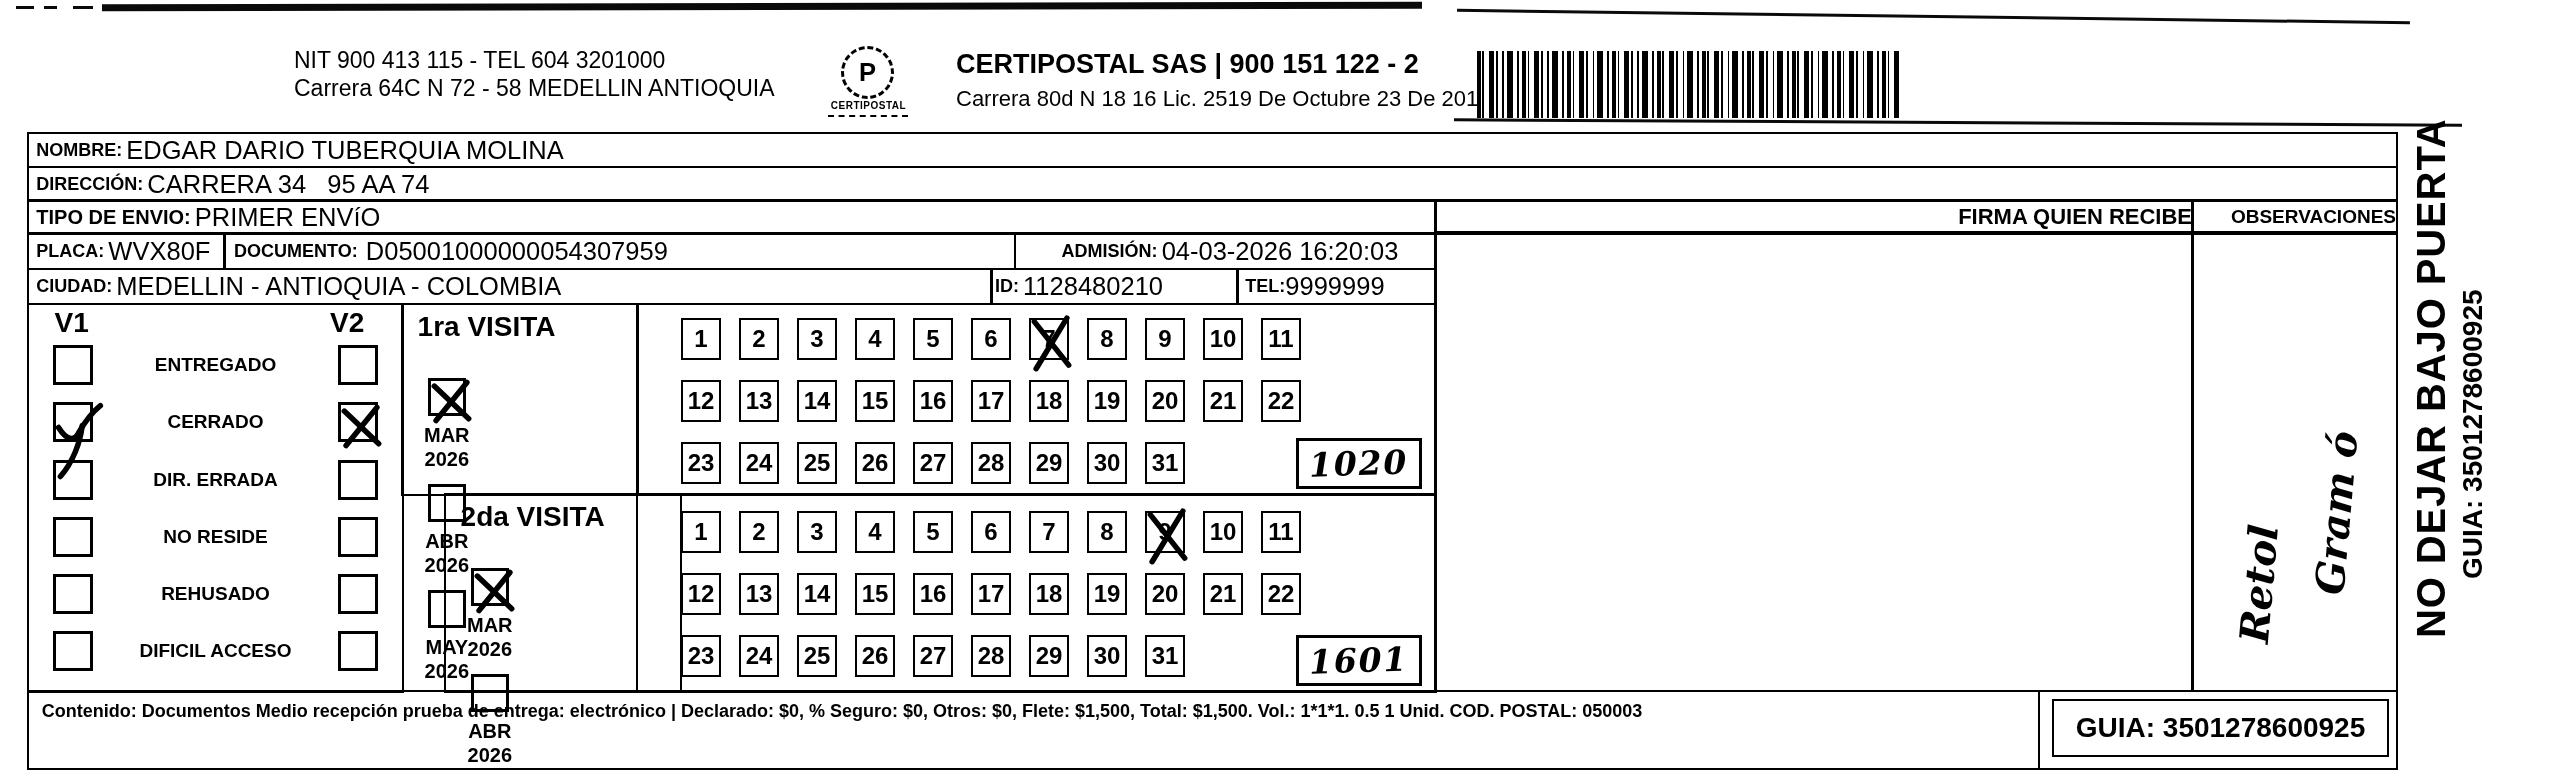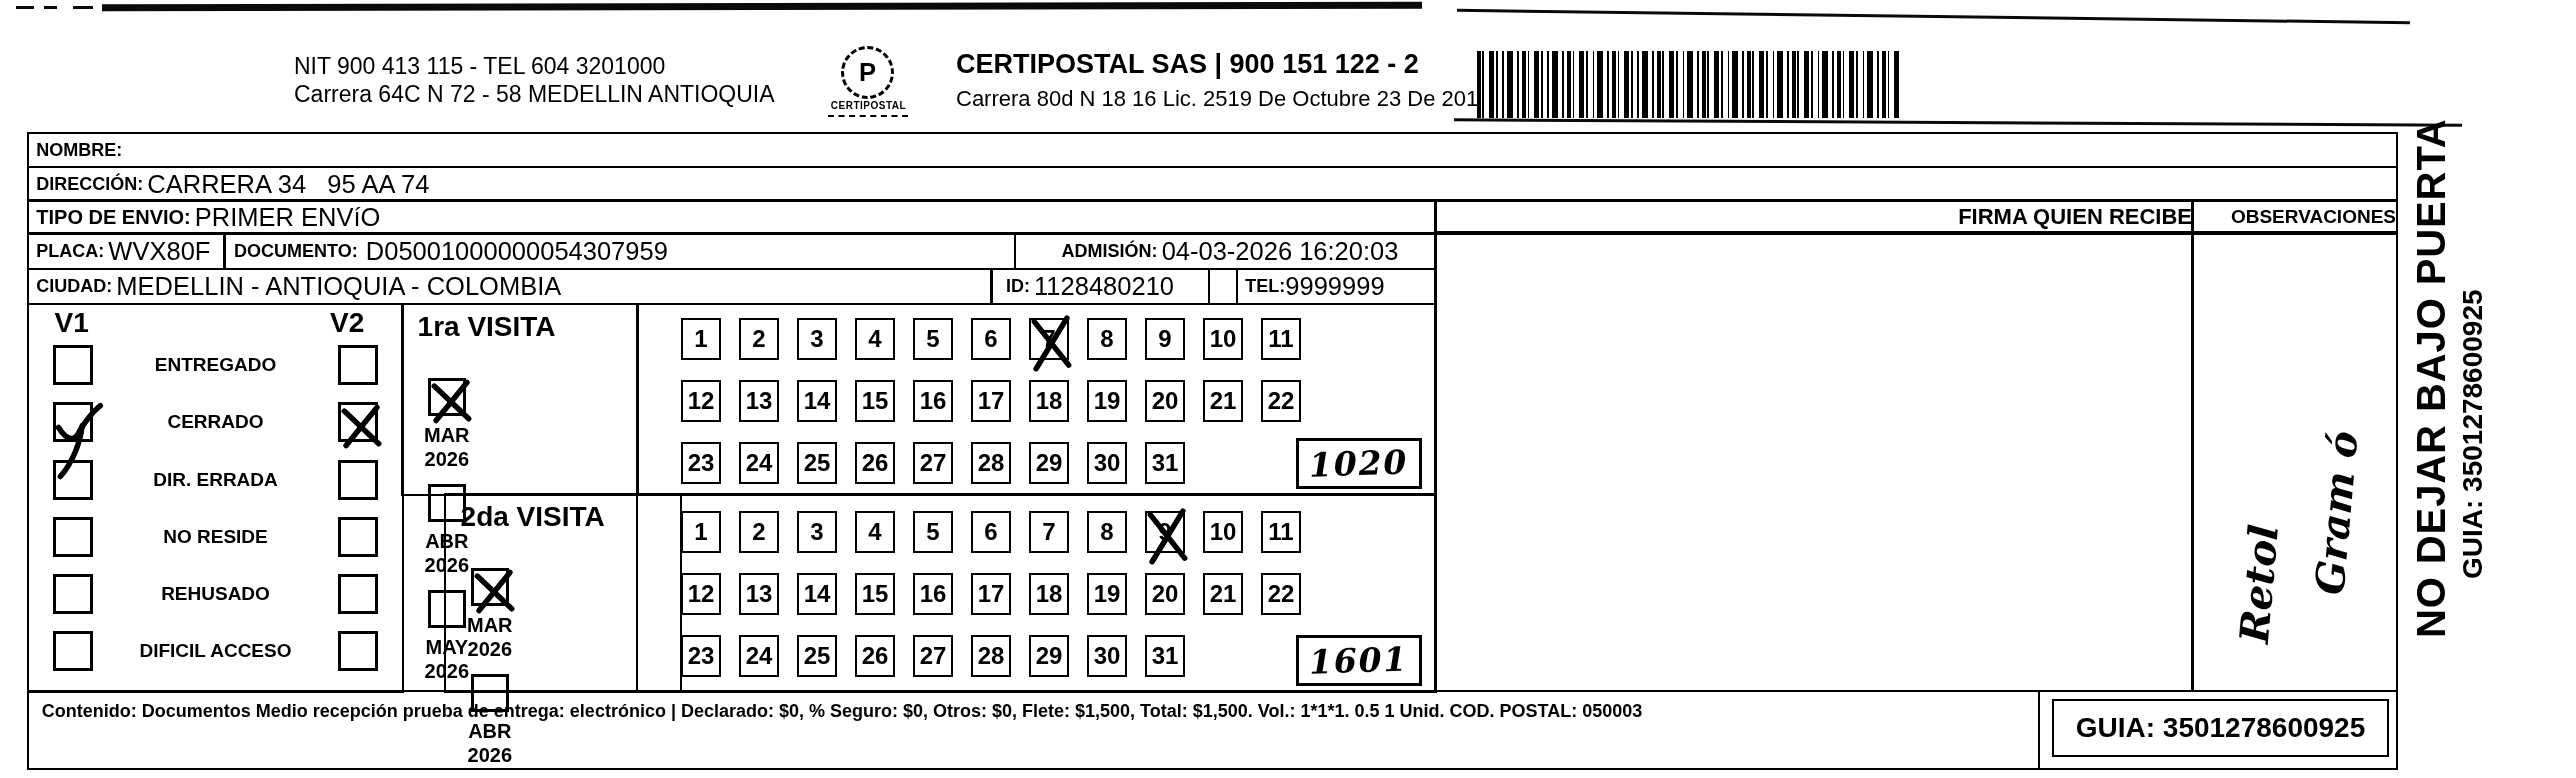--- a/index.html
+++ b/index.html
@@ -4,21 +4,21 @@
 <style>
   * { margin:0; padding:0; box-sizing:border-box; }
   body { background:#fff; font-family:"Liberation Sans", sans-serif; color:#000; }
   #canvas { position:relative; width:2576px; height:779px; background:#fff; overflow:hidden; }
 
   
   .artifact { position:absolute; background:#0a0a0a; }
 
   
   .company-name { position:absolute; left:47px; top:60px; font-size:31px; letter-spacing:0.5px; }
-  .company-info { position:absolute; left:294px; top:52px; font-size:23px; line-height:28px; }
+  .company-info { position:absolute; left:294px; top:46px; font-size:23px; line-height:28px; }
   .cp-line1 { position:absolute; left:956px; top:49px; font-size:27px; font-weight:bold; }
   .cp-line2 { position:absolute; left:956px; top:86px; font-size:22px; }
   .logo-circle { position:absolute; left:841px; top:46px; width:53px; height:53px; border:3.6px dashed #000;
                  border-radius:50%; display:flex; align-items:center; justify-content:center; }
   .logo-glyph { font-size:25.5px; font-weight:bold; }
   .logo-text { position:absolute; left:821px; top:100px; width:95px; text-align:center;
                font-size:10px; font-weight:bold; letter-spacing:0.5px; }
   .logo-dash { position:absolute; left:828px; top:115px; width:80px; border-top:2.7px dashed #000; }
   .barcode { position:absolute; left:1477px; top:51px; width:424px; height:67px;
     background:repeating-linear-gradient(90deg,#000 0 3.6px,#fff 3.6px 5.5px,#000 5.5px 7.3px,#fff 7.3px 12px,
@@ -98,20 +98,21 @@
   <div class="logo-text">CERTIPOSTAL</div>
   <div class="logo-dash"></div>
   <div class="cp-line1">CERTIPOSTAL SAS | 900 151 122 - 2</div>
   <div class="cp-line2">Carrera 80d N 18 16  Lic. 2519 De Octubre 23 De 2015</div>
   <div class="barcode"></div>
 
   <div id="formtable">
 
     <div class="cell" style="left:0;top:0;width:2371px;height:36px;padding-left:7.3px;">
       <span class="lbl">NOMBRE:</span>&nbsp;
+      <span class="val">EDGAR DARIO TUBERQUIA MOLINA</span>
     </div>
     <div class="cell" style="left:0;top:34px;width:2371px;height:36px;padding-left:7.3px;">
       <span class="lbl">DIRECCIÓN:</span>&nbsp;
       <span class="val">CARRERA 34   95 AA 74</span>
     </div>
 
     <div class="cell" style="left:0;top:67px;width:1410px;height:36px;padding-left:7.3px;">
       <span class="lbl" style="font-size:20px;">TIPO DE ENVIO:</span>&nbsp;
       <span class="val">PRIMER ENVíO</span>
     </div>
@@ -126,21 +127,21 @@
     </div>
     <div class="cell" style="left:987px;top:100px;width:423px;height:38px;padding-left:9px;justify-content:center;">
       <span class="lbl">ADMISIÓN:</span>&nbsp;
       <span class="val">04-03-2026 16:20:03</span>
     </div>
 
     <div class="cell" style="left:0;top:136px;width:966px;height:37px;padding-left:7.3px;">
       <span class="lbl">CIUDAD:</span>&nbsp;
       <span class="val">MEDELLIN - ANTIOQUIA - COLOMBIA</span>
     </div>
-    <div class="cell" style="left:963px;top:136px;width:220px;height:37px;padding-left:14px;">
+    <div class="cell" style="left:963px;top:136px;width:249px;height:37px;padding-left:3px;">
       <span class="lbl">ID:</span>&nbsp;
       <span class="val">1128480210</span>
     </div>
     <div class="cell" style="left:1209px;top:136px;width:201px;height:37px;padding-left:7.3px;">
       <span class="lbl">TEL:</span>
         <span class="val">9999999</span>
     </div>
 
     <div class="cell" style="left:0;top:171px;width:377px;height:390px;display:block;">
       <span class="vlabel" style="left:25.5px;">V1</span>

